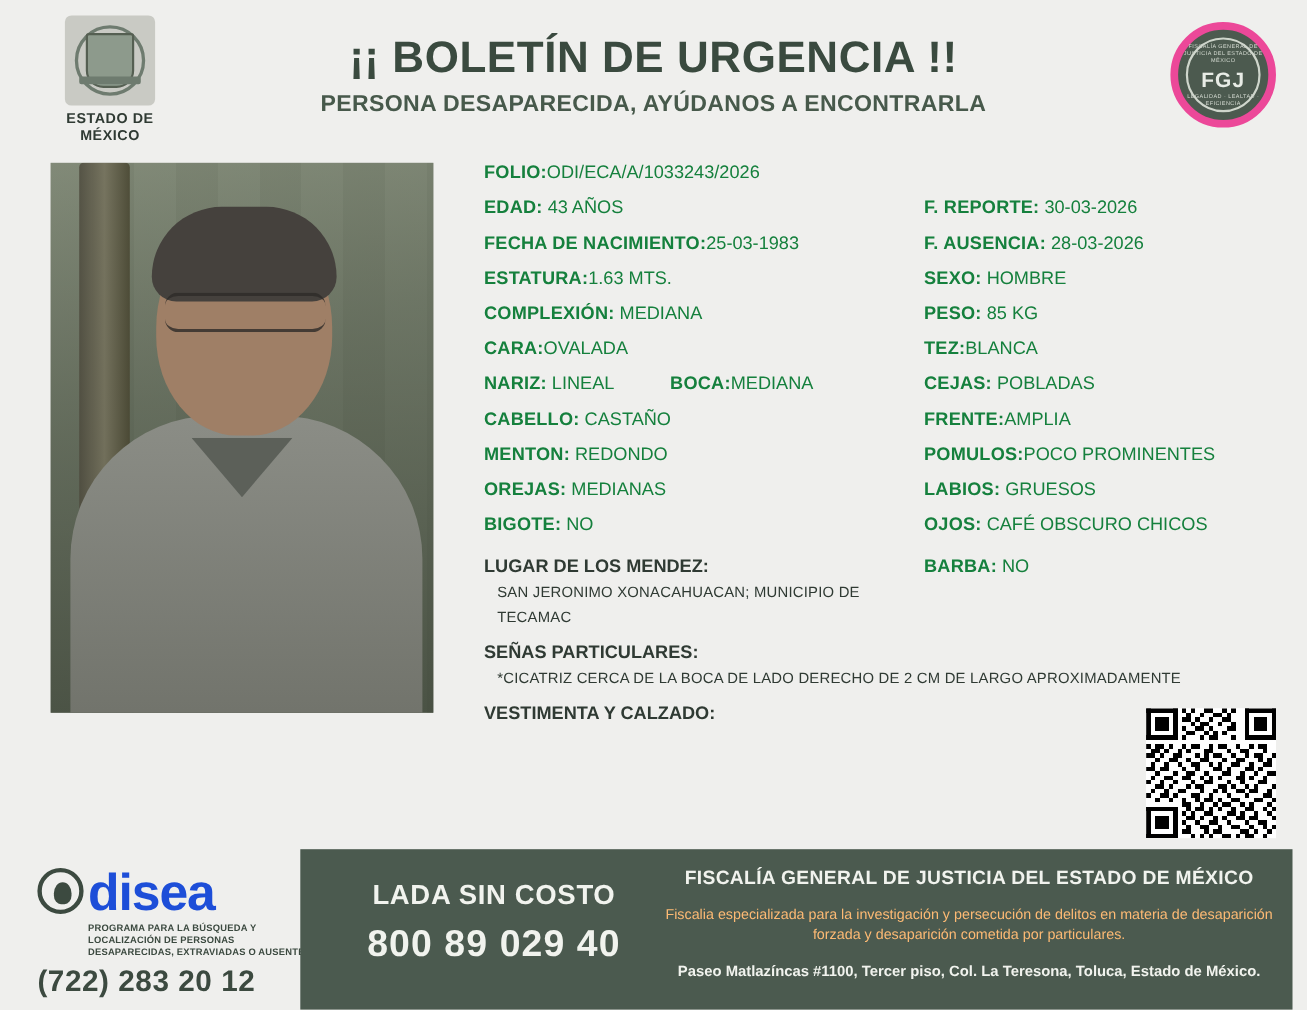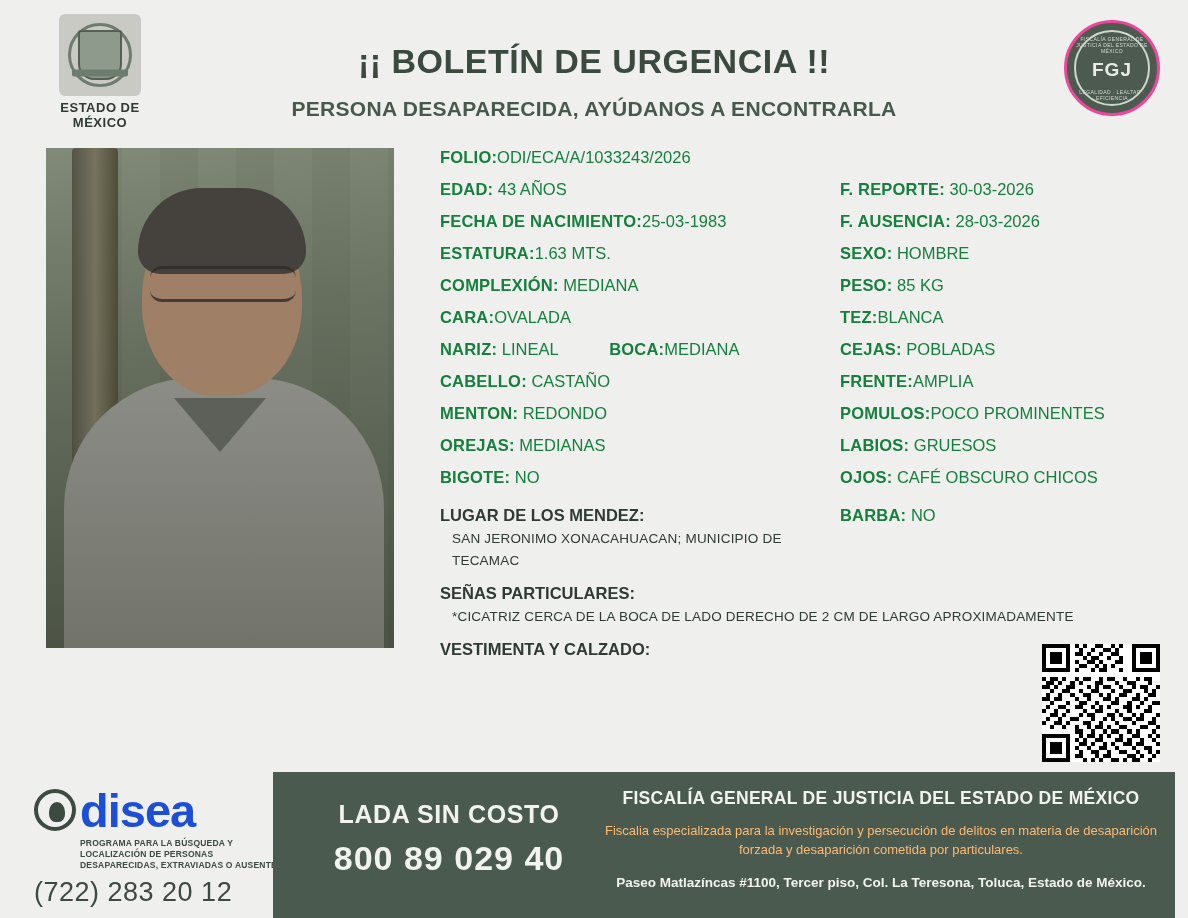--- a/index.html
+++ b/index.html
@@ -78,25 +78,25 @@
   }
 
   .header-titles {
     position: absolute;
     left: 190px;
     right: 190px;
     top: 26px;
     text-align: center;
   }
   .title-main {
-    font-size: 34px;
+    font-size: 40px;
     font-weight: bold;
     letter-spacing: .5px;
     color: #3a4a3f;
-    margin: 16px;
+    margin: 4px;
   }
   .title-sub {
     font-size: 21px;
     font-weight: bold;
     letter-spacing: .3px;
     color: #47594b;
     margin: 8px 0 0 0;
   }
 
   .fgj-logo {
@@ -106,21 +106,21 @@
     width: 96px;
     height: 96px;
   }
   .fgj-circle {
     width: 96px;
     height: 96px;
     border-radius: 50%;
     background: #4c5a4f;
     position: relative;
     box-sizing: border-box;
-    border: 3px solid #ec4899;
+    border: 7px solid #ec4899;
   }
   .fgj-circle:after {
     content: "";
     position: absolute;
     left: 7px; top: 7px; right: 7px; bottom: 7px;
     border: 2px solid #cfd6cc;
     border-radius: 50%;
   }
   .fgj-text {
     position: absolute;
@@ -344,21 +344,21 @@
     font-size: 8.5px;
     font-weight: bold;
     color: #3c4a40;
     line-height: 11px;
     letter-spacing: .2px;
     margin-top: 2px;
     padding-left: 46px;
   }
   .disea-phone {
     font-size: 27px;
-    font-weight: normal;
+    font-weight: bold;
     color: #3c4a40;
     margin-top: 6px;
     letter-spacing: .5px;
   }
 
   .footer-dark {
     position: absolute;
     left: 273px;
     top: 0;
     width: 902px;

